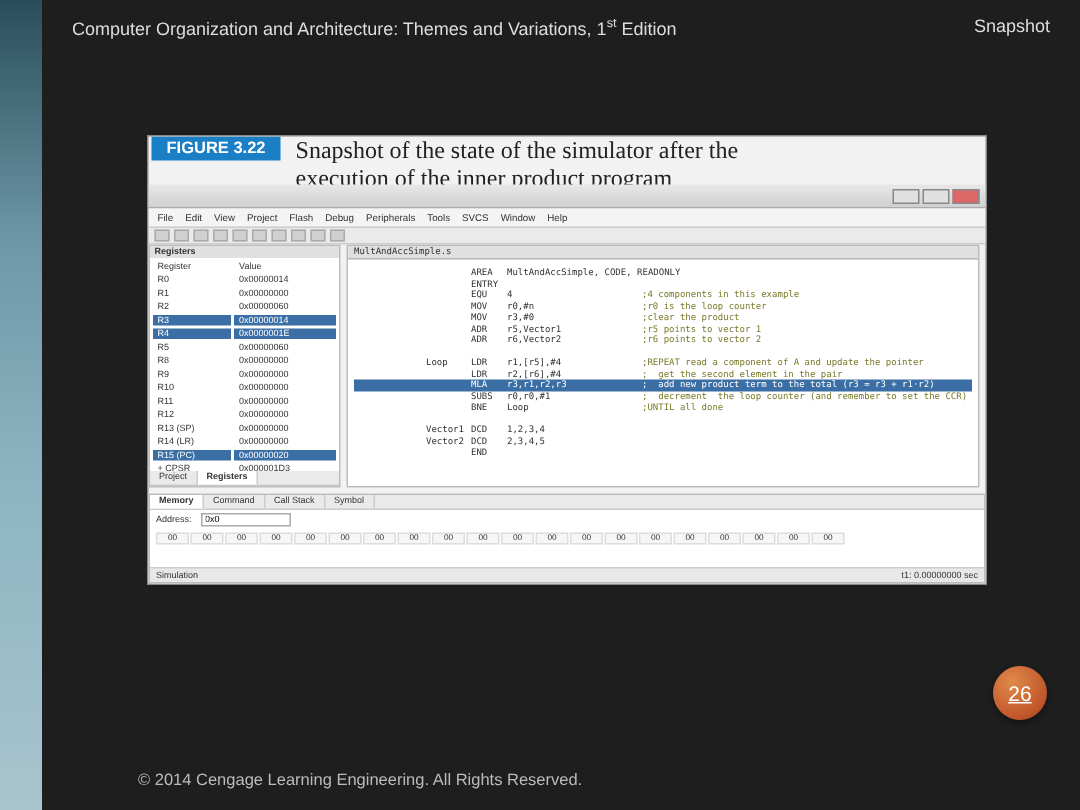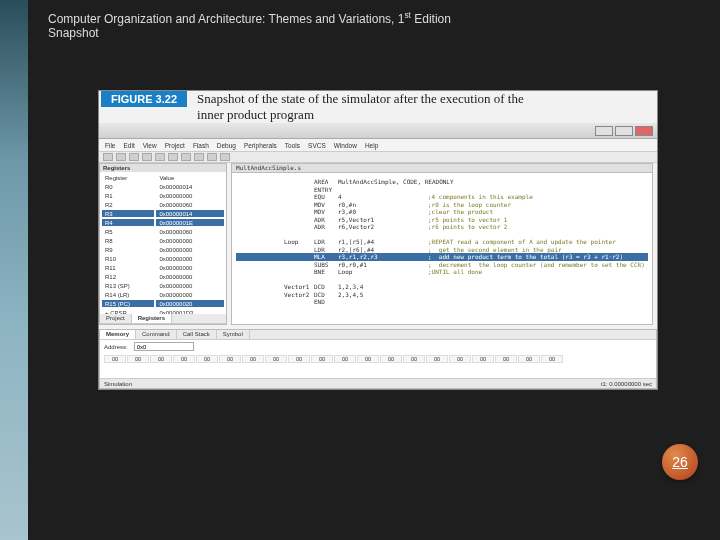--- a/index.html
+++ b/index.html
@@ -9,37 +9,37 @@
     background: #1e1e1e;
     display: flex;
   }
   .accent-bar {
     width: 28px; height: 100%;
     background: linear-gradient(180deg, #2a4d5a 0%, #6e98a8 30%, #8db4c2 60%, #a8c4ce 100%);
   }
   .main { flex: 1; position: relative; }
   .header {
     position: absolute; top: 10px; left: 20px; right: 20px;
-    color: #ddd; font-size: 12px; display: flex; justify-content: space-between; flex-direction: column;
+    color: #ddd; font-size: 12px; display: flex; justify-content: space-between;
   }
   .screenshot {
     position: absolute; top: 90px; left: 70px; width: 560px; height: 300px;
     background: #f2f2f2; border: 1px solid #888;
     font-family: "Segoe UI", Tahoma, sans-serif; font-size: 6.5px; color: #333;
     overflow: hidden;
   }
   .figure-banner {
     position: absolute; top: -2px; left: 2px; height: 18px; display: flex; align-items: flex-start;
   }
   .figure-tag {
     background: #1a7fc4; color: #fff; font-size: 11px; font-weight: bold;
     padding: 2px 10px; margin-top: 2px;
   }
   .figure-caption {
-    color: #222; font-size: 13px; font-family: "Times New Roman", serif;
+    color: #222; font-size: 16px; font-family: "Times New Roman", serif;
     padding: 2px 0 0 10px; line-height: 1.2; width: 360px;
   }
   .titlebar {
     position: absolute; top: 32px; left: 0; right: 0; height: 16px;
     background: linear-gradient(#e8e8e8,#d0d0d0); border-bottom: 1px solid #aaa;
     display: flex; justify-content: flex-end; align-items: center; padding: 0 4px;
   }
   .winbtn { width: 18px; height: 10px; margin-left: 2px; border: 1px solid #888; background: #e0e0e0; display: inline-block; }
   .winbtn.close { background: #d66; }
   .menubar {
@@ -295,15 +295,16 @@
           <span>t1: 0.00000000 sec</span>
         </div>
       </div>
 
     </div>
 
     <div class="page-badge">
       <span>26</span>
     </div>
 
+    <div class="copyright">© 2014 Cengage Learning Engineering. All Rights Reserved.</div>
 
   </div>
 </div>
 
 </body></html>

